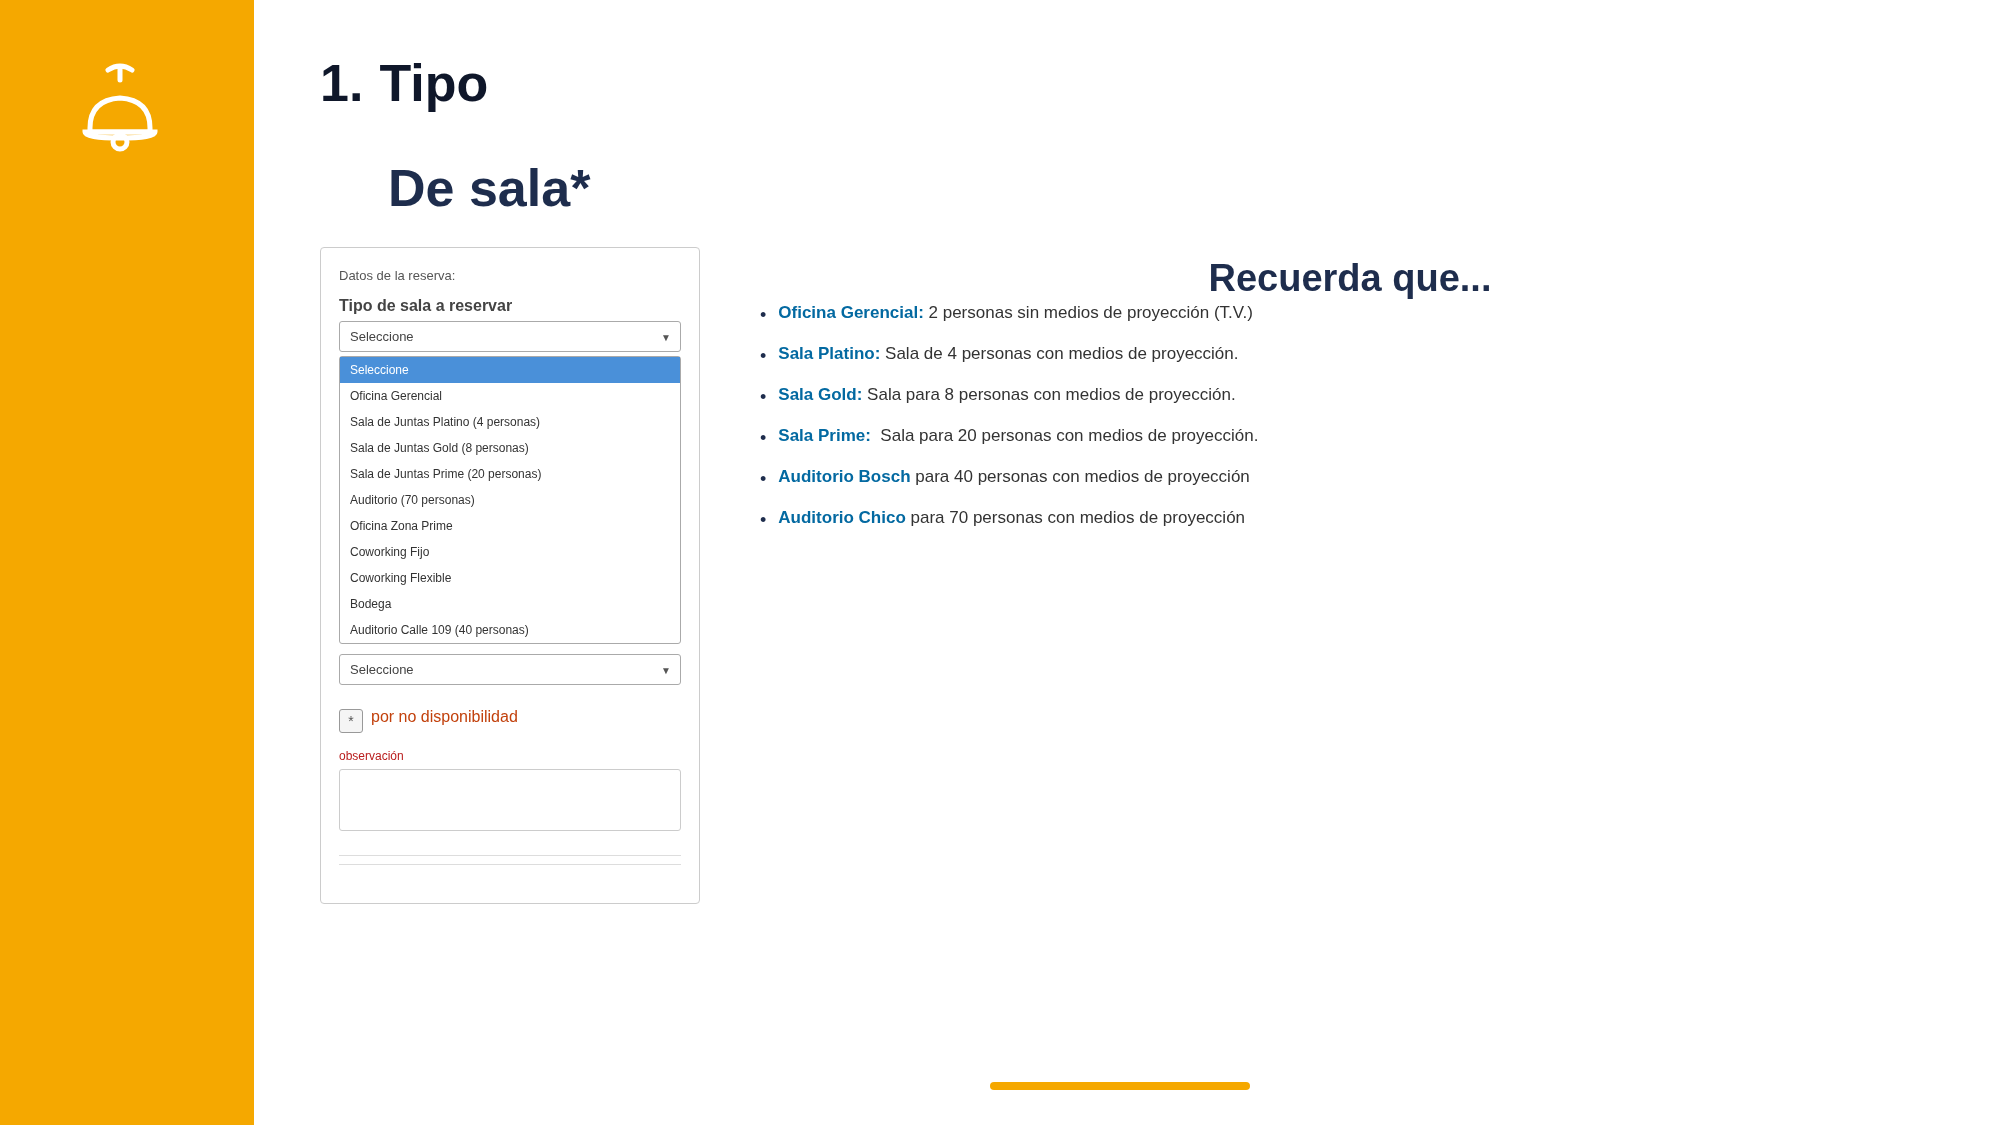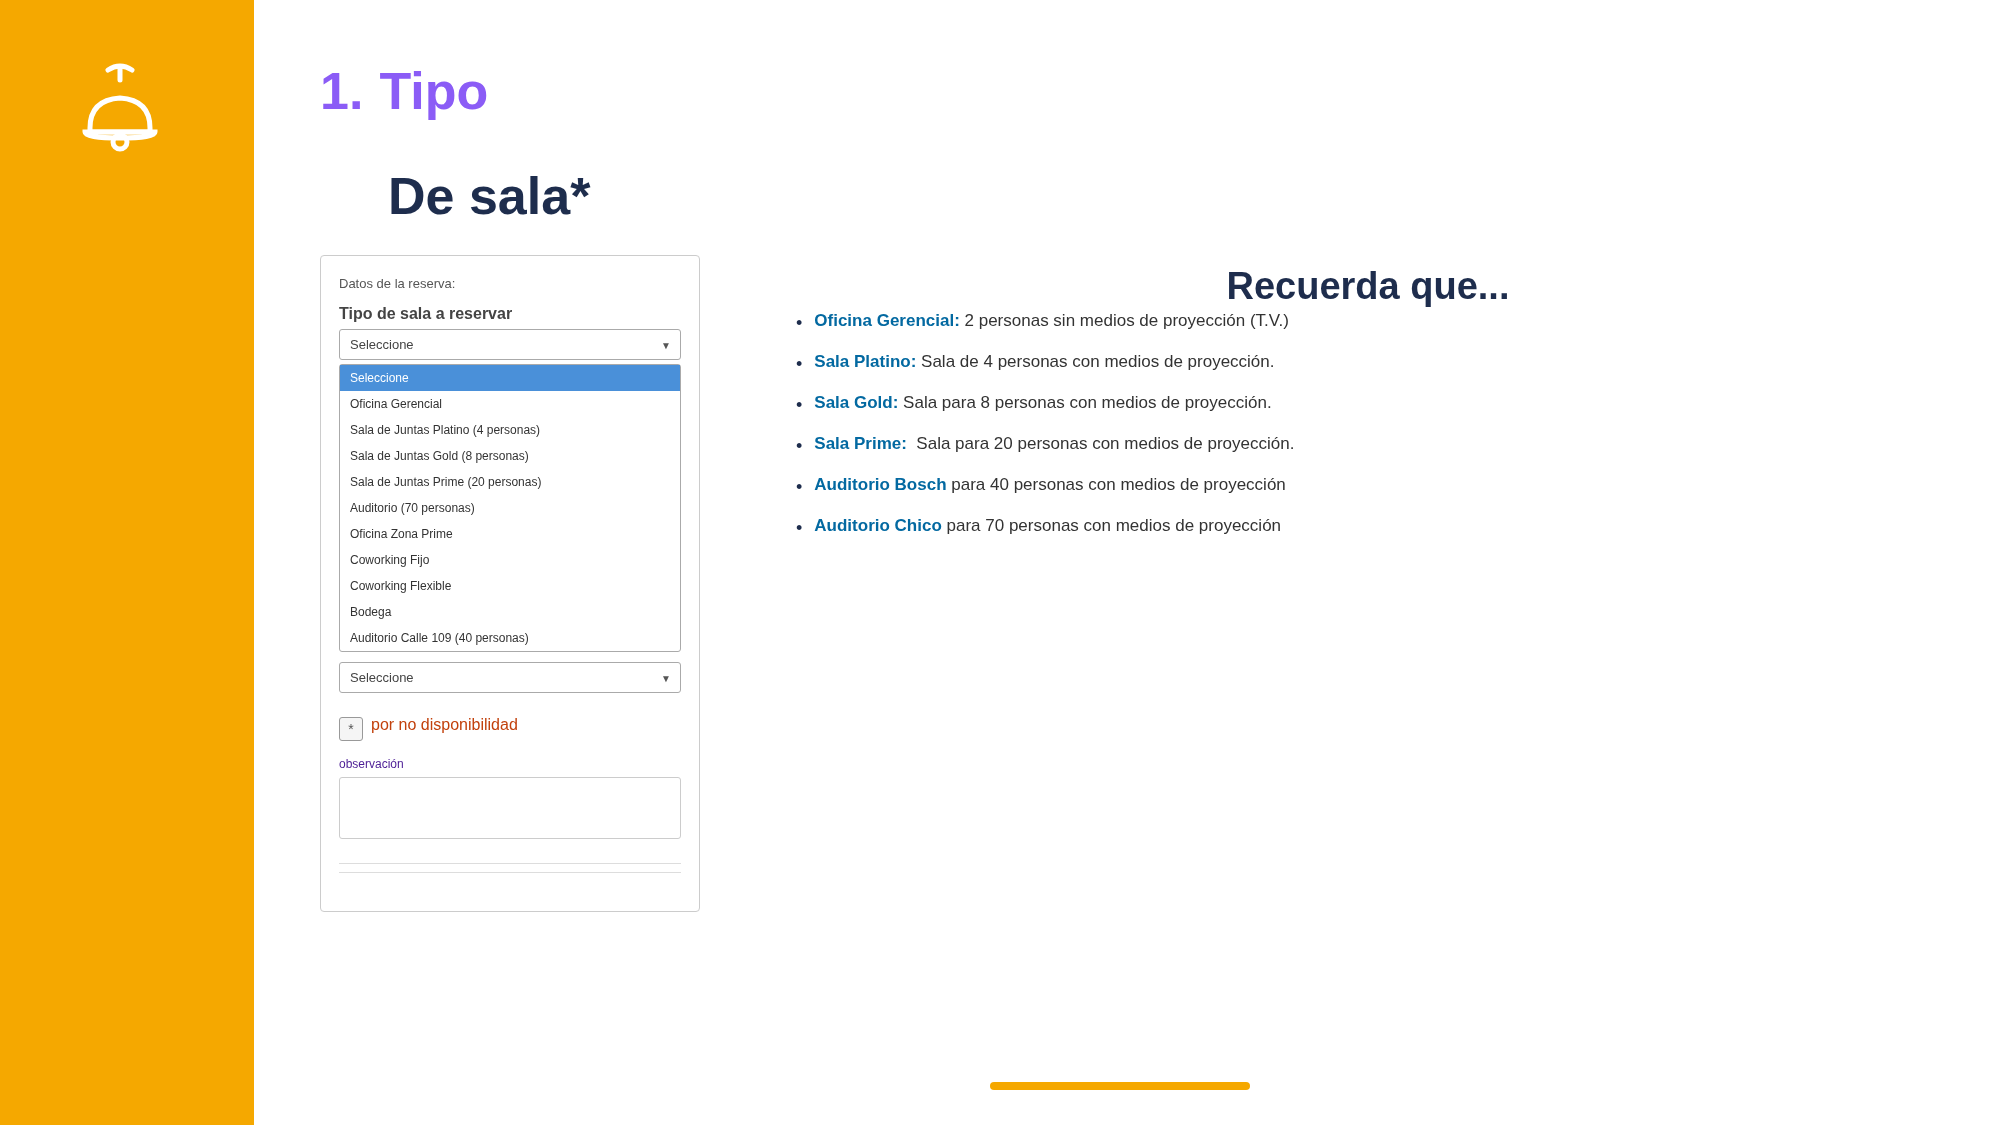--- a/index.html
+++ b/index.html
@@ -61,43 +61,42 @@
     }
 
     
     .title-section {
       margin-bottom: 30px;
     }
 
     .title-line1 {
       font-size: 52px;
       font-weight: 700;
-      color: #8b5cf6;
+      color: #0f172a;
       line-height: 1.1;
-      margin-top: 8px;
     }
 
     .title-line1 .step-num {
       margin-right: 16px;
     }
 
     .title-line2 {
       font-size: 52px;
       font-weight: 900;
       color: #1e2d4d;
       line-height: 1.1;
       padding-left: 68px;
       margin-top: 48px;
     }
 
     
     .two-col {
       display: flex;
       flex: 1;
-      gap: 96px;
+      gap: 60px;
       align-items: flex-start;
     }
 
     
     .form-panel {
       width: 380px;
       flex-shrink: 0;
       border: 1.5px solid #cccccc;
       border-radius: 4px;
       padding: 20px 18px 30px 18px;
@@ -182,21 +181,21 @@
     }
 
     .no-disp-text {
       font-size: 16px;
       color: #c2410c;
       margin-top: 4px;
     }
 
     .observacion-label {
       font-size: 12px;
-      color: #4c1d95;
+      color: #b91c1c;
       margin-top: 16px;
       margin-bottom: 6px;
     }
 
     .observacion-textarea {
       width: 100%;
       height: 62px;
       border: 1px solid #ccc;
       border-radius: 3px;
       resize: none;

